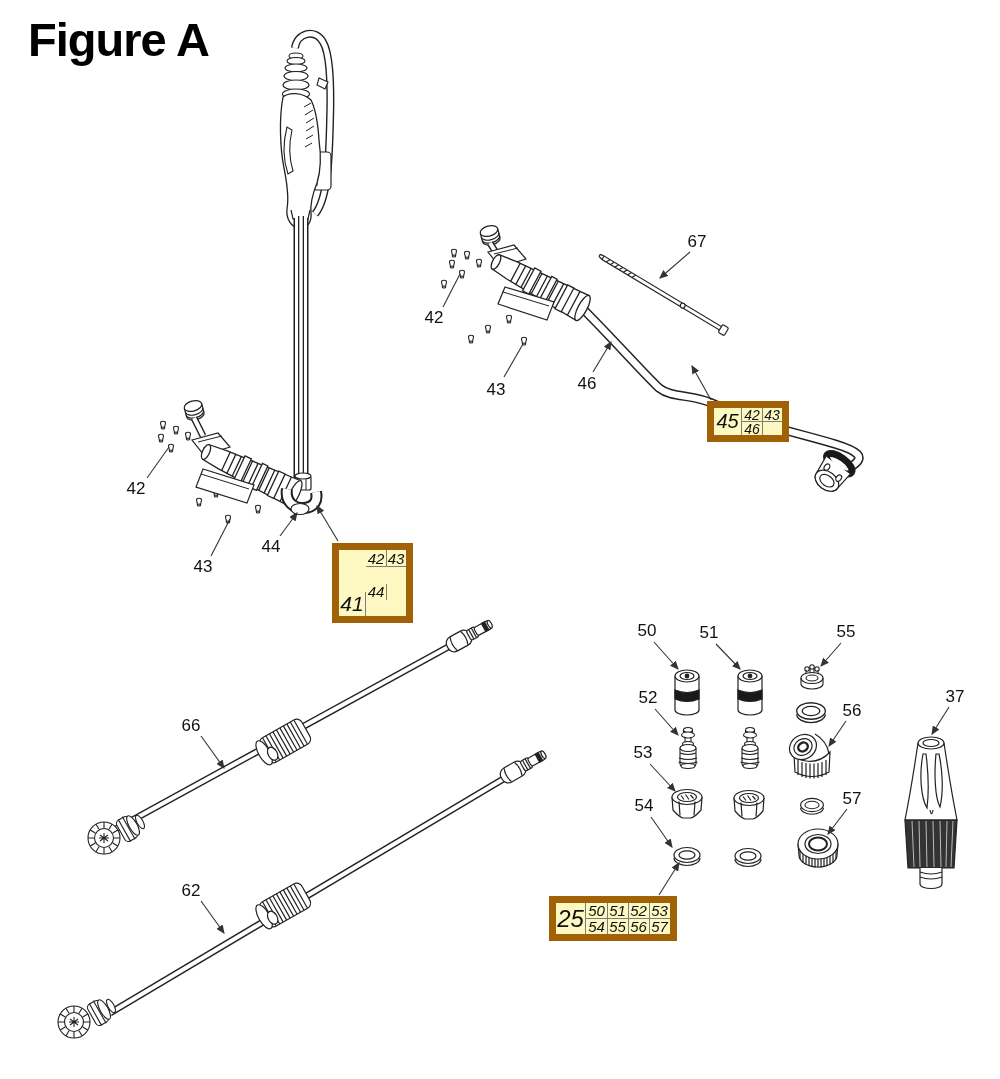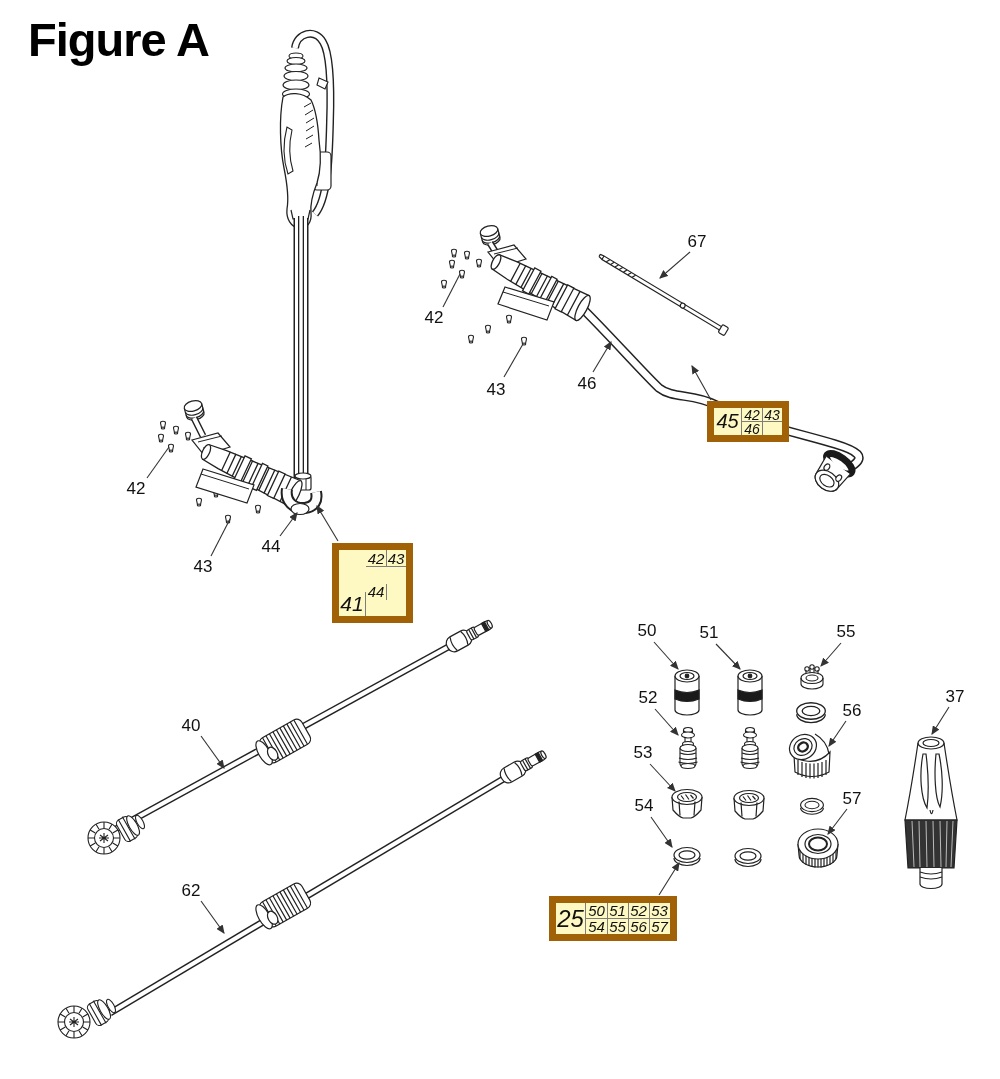--- a/index.html
+++ b/index.html
@@ -317,21 +317,21 @@
     </g>
   </svg>
 
   <div class="callout" style="left:136px;top:489px">42</div>
   <div class="callout" style="left:203px;top:567px">43</div>
   <div class="callout" style="left:271px;top:547px">44</div>
   <div class="callout" style="left:434px;top:318px">42</div>
   <div class="callout" style="left:496px;top:390px">43</div>
   <div class="callout" style="left:587px;top:384px">46</div>
   <div class="callout" style="left:697px;top:242px">67</div>
-  <div class="callout" style="left:191px;top:726px">40</div>
+  <div class="callout" style="left:191px;top:726px">66</div>
   <div class="callout" style="left:191px;top:891px">62</div>
   <div class="callout" style="left:647px;top:631px">50</div>
   <div class="callout" style="left:709px;top:633px">51</div>
   <div class="callout" style="left:648px;top:698px">52</div>
   <div class="callout" style="left:643px;top:753px">53</div>
   <div class="callout" style="left:644px;top:806px">54</div>
   <div class="callout" style="left:846px;top:632px">55</div>
   <div class="callout" style="left:852px;top:711px">56</div>
   <div class="callout" style="left:852px;top:799px">57</div>
   <div class="callout" style="left:955px;top:697px">37</div>

